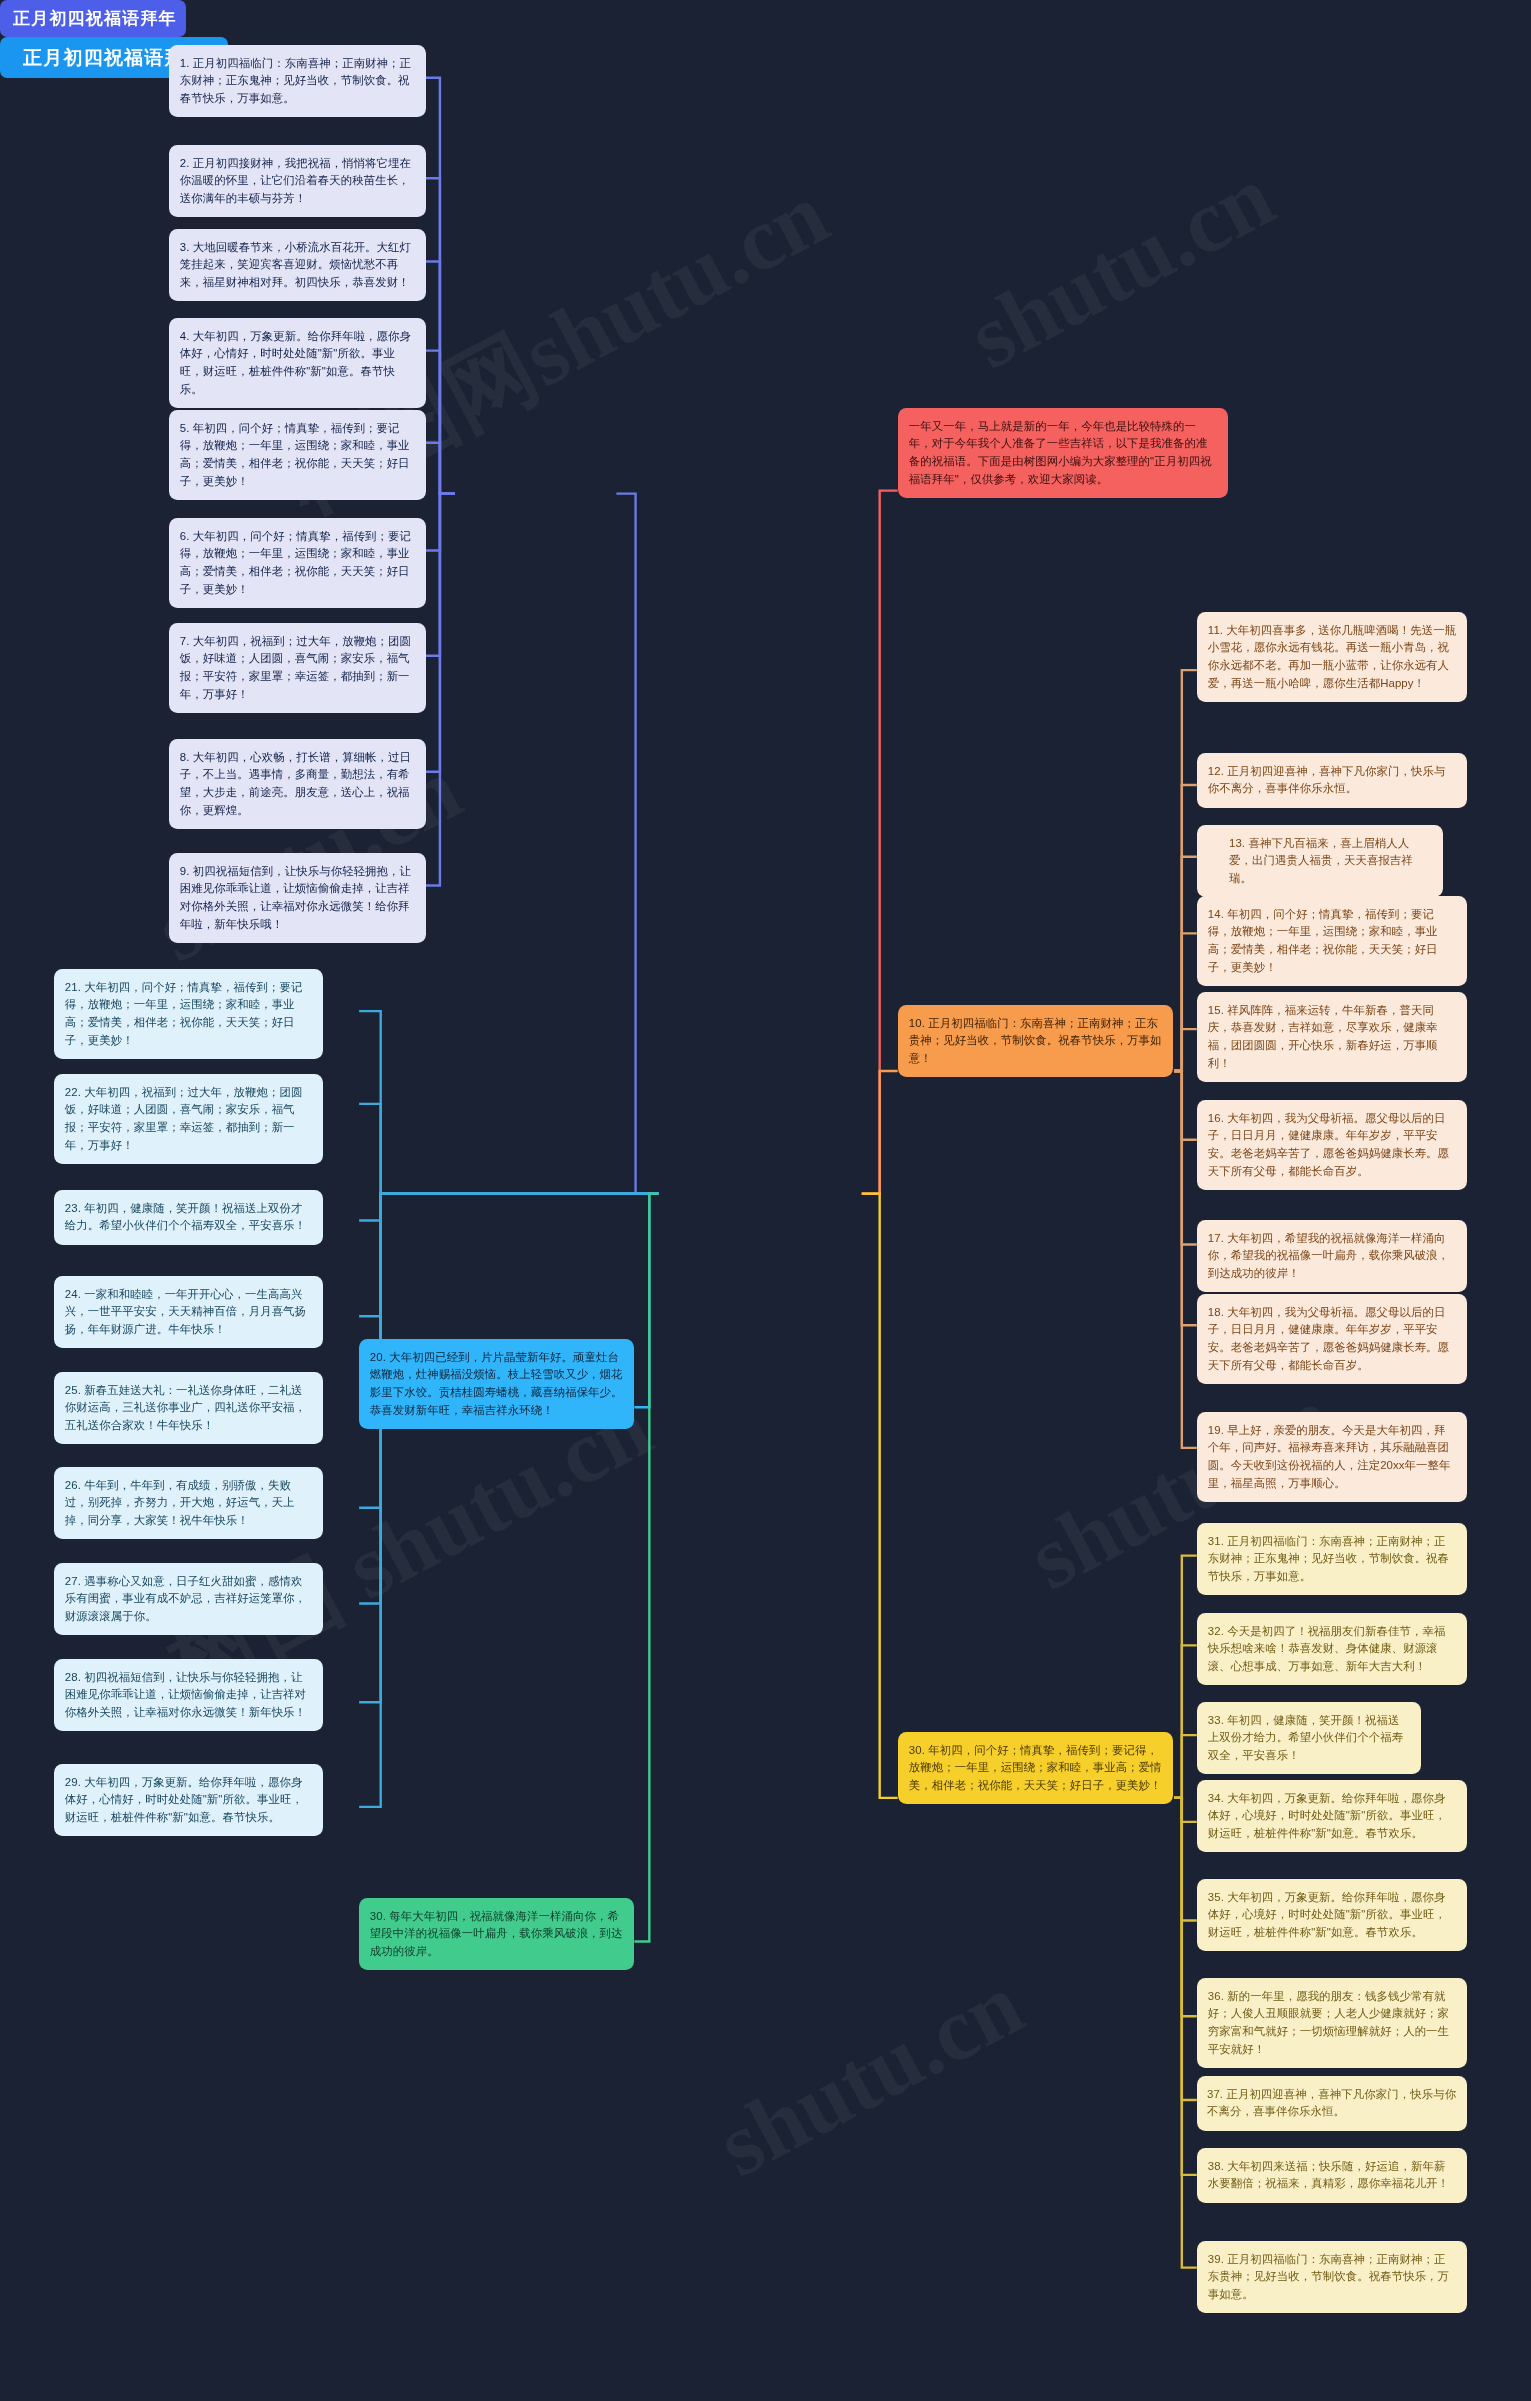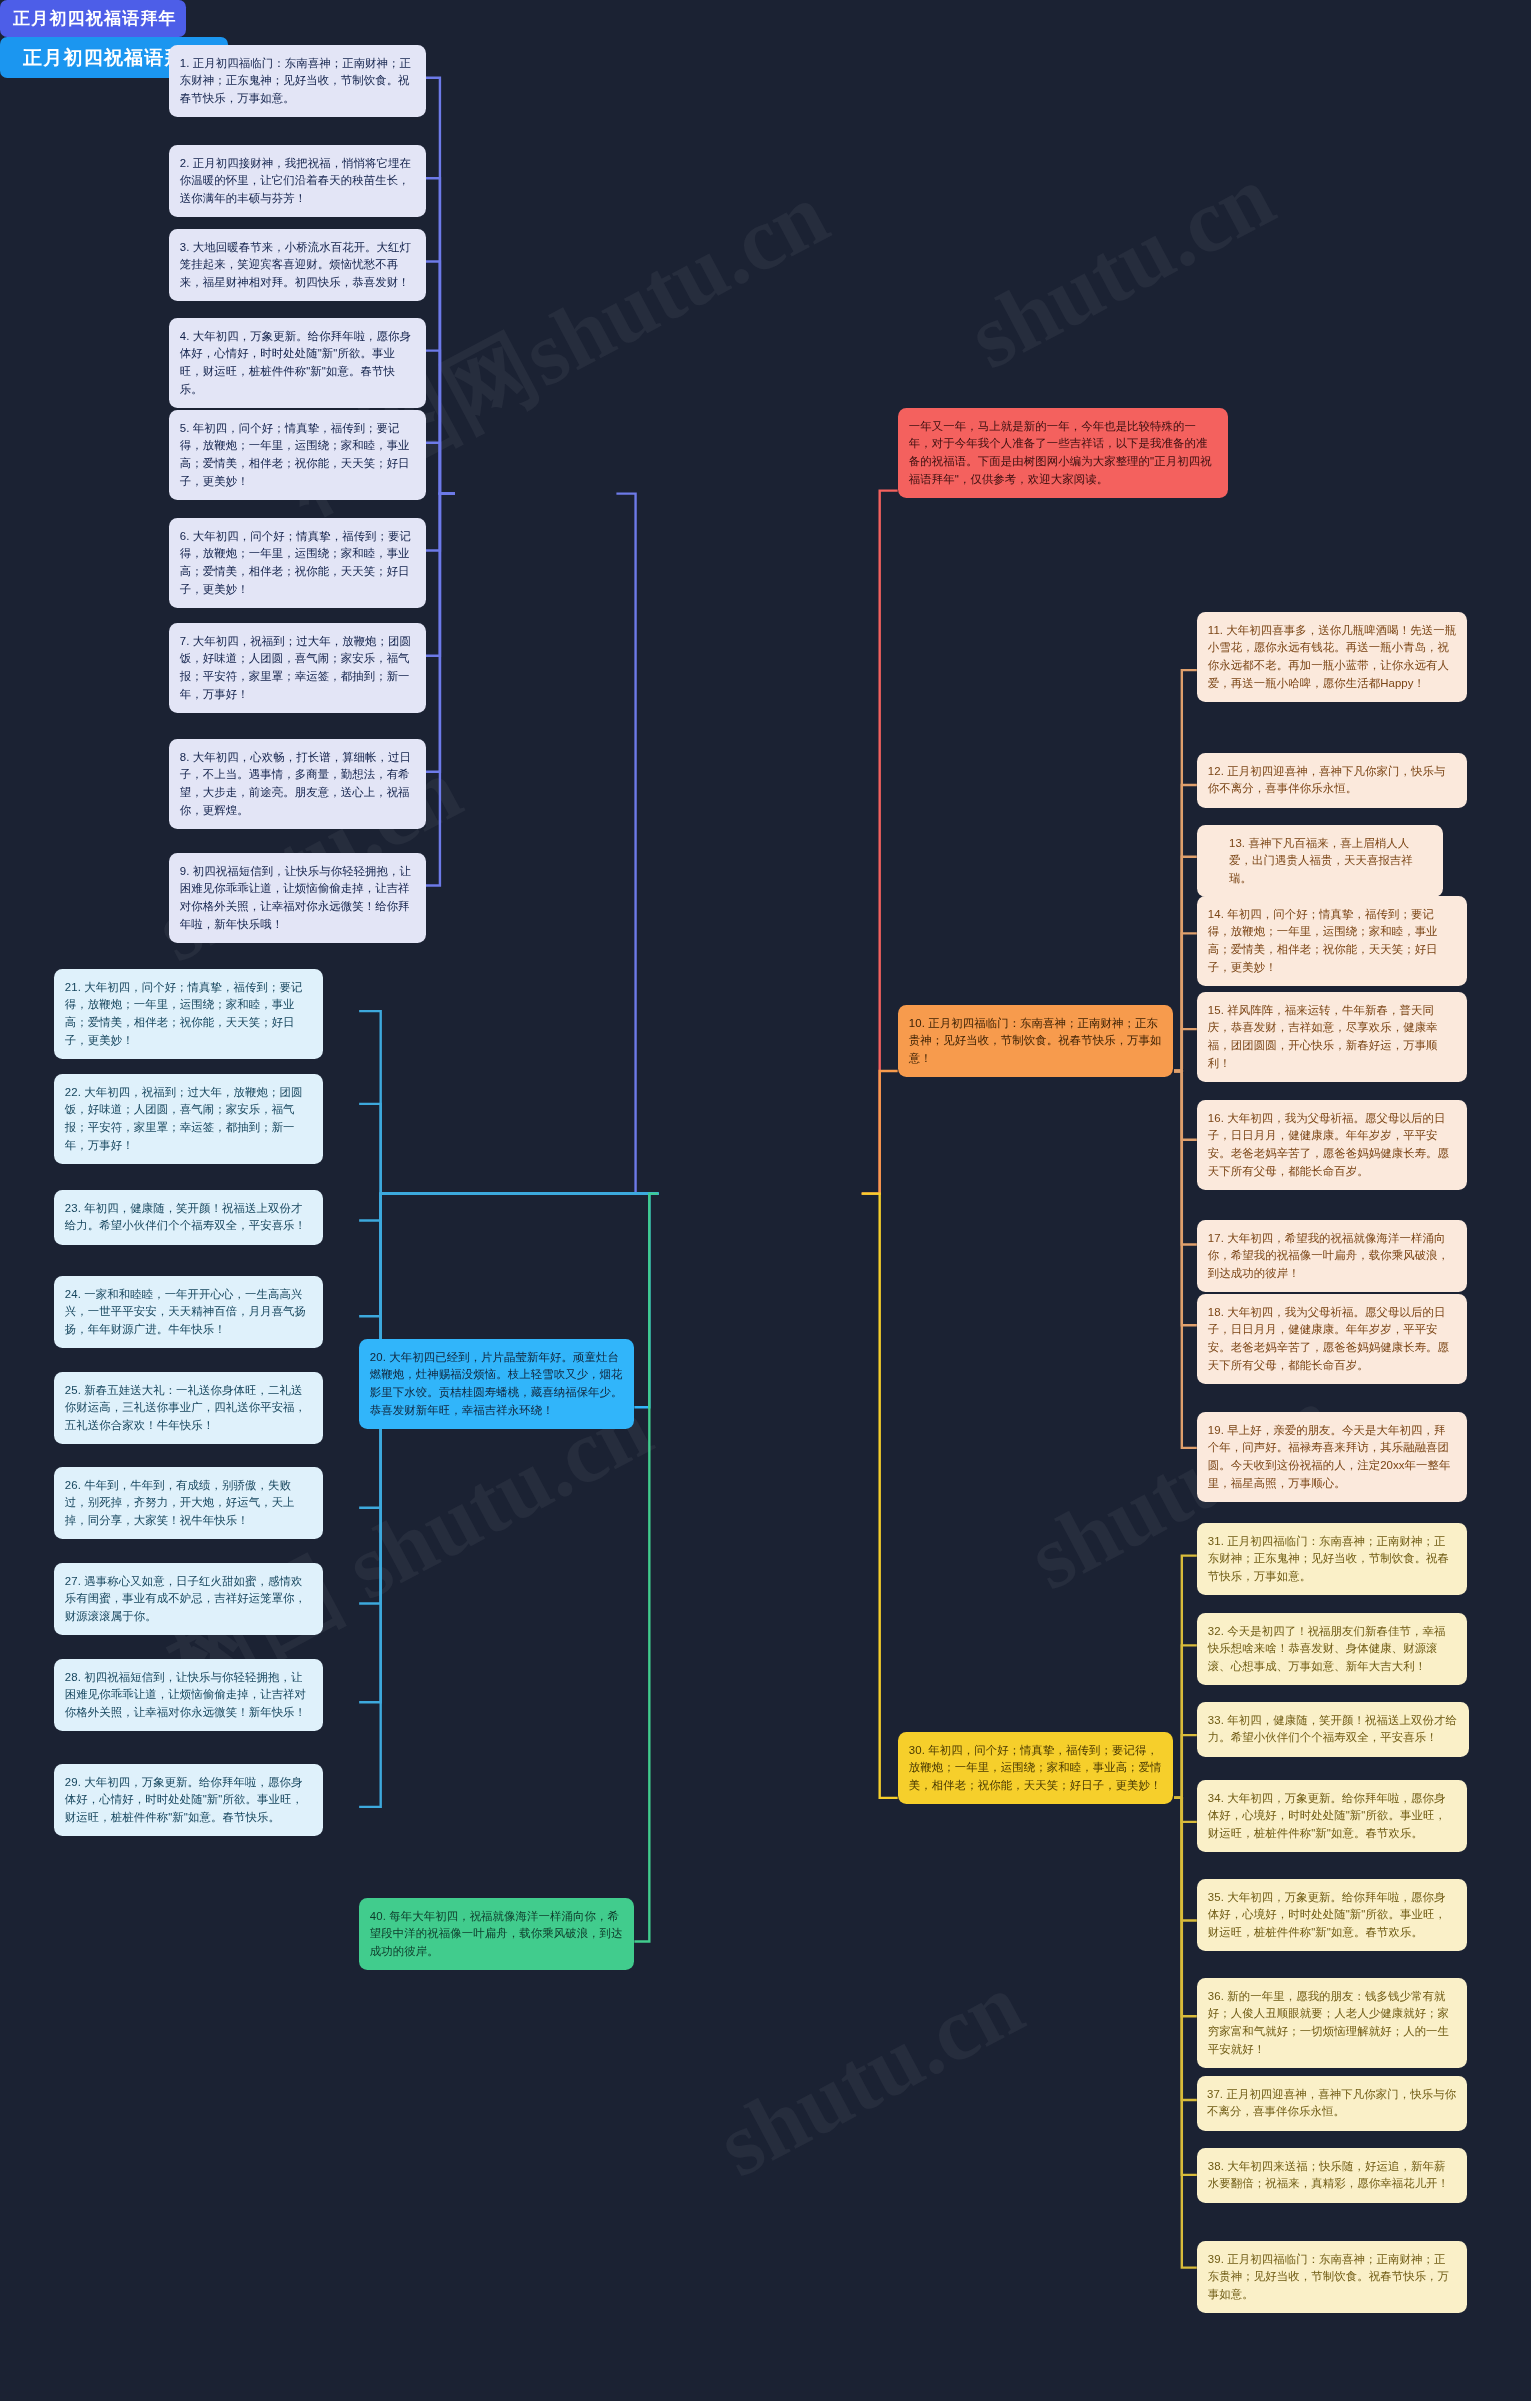--- a/index.html
+++ b/index.html
@@ -163,41 +163,41 @@
   <div class="node leaf-cyan" style="left:54px;top:1190px;width:269px;">23. 年初四，健康随，笑开颜！祝福送上双份才给力。希望小伙伴们个个福寿双全，平安喜乐！</div>
   <div class="node leaf-cyan" style="left:54px;top:1276px;width:269px;">24. 一家和和睦睦，一年开开心心，一生高高兴兴，一世平平安安，天天精神百倍，月月喜气扬扬，年年财源广进。牛年快乐！</div>
   <div class="node leaf-cyan" style="left:54px;top:1372px;width:269px;">25. 新春五娃送大礼：一礼送你身体旺，二礼送你财运高，三礼送你事业广，四礼送你平安福，五礼送你合家欢！牛年快乐！</div>
   <div class="node leaf-cyan" style="left:54px;top:1467px;width:269px;">26. 牛年到，牛年到，有成绩，别骄傲，失败过，别死掉，齐努力，开大炮，好运气，天上掉，同分享，大家笑！祝牛年快乐！</div>
   <div class="node leaf-cyan" style="left:54px;top:1563px;width:269px;">27. 遇事称心又如意，日子红火甜如蜜，感情欢乐有闺蜜，事业有成不妒忌，吉祥好运笼罩你，财源滚滚属于你。</div>
   <div class="node leaf-cyan" style="left:54px;top:1659px;width:269px;">28. 初四祝福短信到，让快乐与你轻轻拥抱，让困难见你乖乖让道，让烦恼偷偷走掉，让吉祥对你格外关照，让幸福对你永远微笑！新年快乐！</div>
   <div class="node leaf-cyan" style="left:54px;top:1764px;width:269px;">29. 大年初四，万象更新。给你拜年啦，愿你身体好，心情好，时时处处随"新"所欲。事业旺，财运旺，桩桩件件称"新"如意。春节快乐。</div>
 
   <div class="node node-blue" style="left:359px;top:1339px;width:275px;">20. 大年初四已经到，片片晶莹新年好。顽童灶台燃鞭炮，灶神赐福没烦恼。枝上轻雪吹又少，烟花影里下水饺。贡桔桂圆寿蟠桃，藏喜纳福保年少。恭喜发财新年旺，幸福吉祥永环绕！</div>
 
-  <div class="node node-green" style="left:359px;top:1898px;width:275px;">40. 每年大年初四，祝福就像海洋一样涌向你，希望段中洋的祝福像一叶扁舟，载你乘风破浪，到达成功的彼岸。</div>
+  <div class="node node-green" style="left:359px;top:1898px;width:275px;">30. 每年大年初四，祝福就像海洋一样涌向你，希望段中洋的祝福像一叶扁舟，载你乘风破浪，到达成功的彼岸。</div>
 
   <div class="node node-red" style="left:898px;top:408px;width:330px;">一年又一年，马上就是新的一年，今年也是比较特殊的一年，对于今年我个人准备了一些吉祥话，以下是我准备的准备的祝福语。下面是由树图网小编为大家整理的"正月初四祝福语拜年"，仅供参考，欢迎大家阅读。</div>
 
   <div class="node node-orange" style="left:898px;top:1005px;width:275px;">10. 正月初四福临门：东南喜神；正南财神；正东贵神；见好当收，节制饮食。祝春节快乐，万事如意！</div>
 
   <div class="node node-yellow" style="left:898px;top:1732px;width:275px;">30. 年初四，问个好；情真挚，福传到；要记得，放鞭炮；一年里，运围绕；家和睦，事业高；爱情美，相伴老；祝你能，天天笑；好日子，更美妙！</div>
 
   <div class="node leaf-peach" style="left:1197px;top:612px;width:270px;">11. 大年初四喜事多，送你几瓶啤酒喝！先送一瓶小雪花，愿你永远有钱花。再送一瓶小青岛，祝你永远都不老。再加一瓶小蓝带，让你永远有人爱，再送一瓶小哈啤，愿你生活都Happy！</div>
   <div class="node leaf-peach" style="left:1197px;top:753px;width:270px;">12. 正月初四迎喜神，喜神下凡你家门，快乐与你不离分，喜事伴你乐永恒。</div>
   <div class="node leaf-peach" style="left:1197px;top:825px;width:246px;padding-left:32px;">13. 喜神下凡百福来，喜上眉梢人人爱，出门遇贵人福贵，天天喜报吉祥瑞。</div>
   <div class="node leaf-peach" style="left:1197px;top:896px;width:270px;">14. 年初四，问个好；情真挚，福传到；要记得，放鞭炮；一年里，运围绕；家和睦，事业高；爱情美，相伴老；祝你能，天天笑；好日子，更美妙！</div>
   <div class="node leaf-peach" style="left:1197px;top:992px;width:270px;">15. 祥风阵阵，福来运转，牛年新春，普天同庆，恭喜发财，吉祥如意，尽享欢乐，健康幸福，团团圆圆，开心快乐，新春好运，万事顺利！</div>
   <div class="node leaf-peach" style="left:1197px;top:1100px;width:270px;">16. 大年初四，我为父母祈福。愿父母以后的日子，日日月月，健健康康。年年岁岁，平平安安。老爸老妈辛苦了，愿爸爸妈妈健康长寿。愿天下所有父母，都能长命百岁。</div>
   <div class="node leaf-peach" style="left:1197px;top:1220px;width:270px;">17. 大年初四，希望我的祝福就像海洋一样涌向你，希望我的祝福像一叶扁舟，载你乘风破浪，到达成功的彼岸！</div>
   <div class="node leaf-peach" style="left:1197px;top:1294px;width:270px;">18. 大年初四，我为父母祈福。愿父母以后的日子，日日月月，健健康康。年年岁岁，平平安安。老爸老妈辛苦了，愿爸爸妈妈健康长寿。愿天下所有父母，都能长命百岁。</div>
   <div class="node leaf-peach" style="left:1197px;top:1412px;width:270px;">19. 早上好，亲爱的朋友。今天是大年初四，拜个年，问声好。福禄寿喜来拜访，其乐融融喜团圆。今天收到这份祝福的人，注定20xx年一整年里，福星高照，万事顺心。</div>
 
   <div class="node leaf-cream" style="left:1197px;top:1523px;width:270px;">31. 正月初四福临门：东南喜神；正南财神；正东财神；正东鬼神；见好当收，节制饮食。祝春节快乐，万事如意。</div>
   <div class="node leaf-cream" style="left:1197px;top:1613px;width:270px;">32. 今天是初四了！祝福朋友们新春佳节，幸福快乐想啥来啥！恭喜发财、身体健康、财源滚滚、心想事成、万事如意、新年大吉大利！</div>
-  <div class="node leaf-cream" style="left:1197px;top:1702px;width:272px;">33. 年初四，健康随，笑开颜！祝福送上双份才给力。希望小伙伴们个个福寿双全，平安喜乐！</div>
+  <div class="node leaf-cream" style="left:1197px;top:1702px;width:224px;">33. 年初四，健康随，笑开颜！祝福送上双份才给力。希望小伙伴们个个福寿双全，平安喜乐！</div>
   <div class="node leaf-cream" style="left:1197px;top:1780px;width:270px;">34. 大年初四，万象更新。给你拜年啦，愿你身体好，心境好，时时处处随"新"所欲。事业旺，财运旺，桩桩件件称"新"如意。春节欢乐。</div>
   <div class="node leaf-cream" style="left:1197px;top:1879px;width:270px;">35. 大年初四，万象更新。给你拜年啦，愿你身体好，心境好，时时处处随"新"所欲。事业旺，财运旺，桩桩件件称"新"如意。春节欢乐。</div>
   <div class="node leaf-cream" style="left:1197px;top:1978px;width:270px;">36. 新的一年里，愿我的朋友：钱多钱少常有就好；人俊人丑顺眼就要；人老人少健康就好；家穷家富和气就好；一切烦恼理解就好；人的一生平安就好！</div>
   <div class="node leaf-cream" style="left:1197px;top:2076px;width:270px;padding-left:10px;">37. 正月初四迎喜神，喜神下凡你家门，快乐与你不离分，喜事伴你乐永恒。</div>
   <div class="node leaf-cream" style="left:1197px;top:2148px;width:270px;">38. 大年初四来送福；快乐随，好运追，新年薪水要翻倍；祝福来，真精彩，愿你幸福花儿开！</div>
   <div class="node leaf-cream" style="left:1197px;top:2241px;width:270px;">39. 正月初四福临门：东南喜神；正南财神；正东贵神；见好当收，节制饮食。祝春节快乐，万事如意。</div>
 
 </div>
 
 

